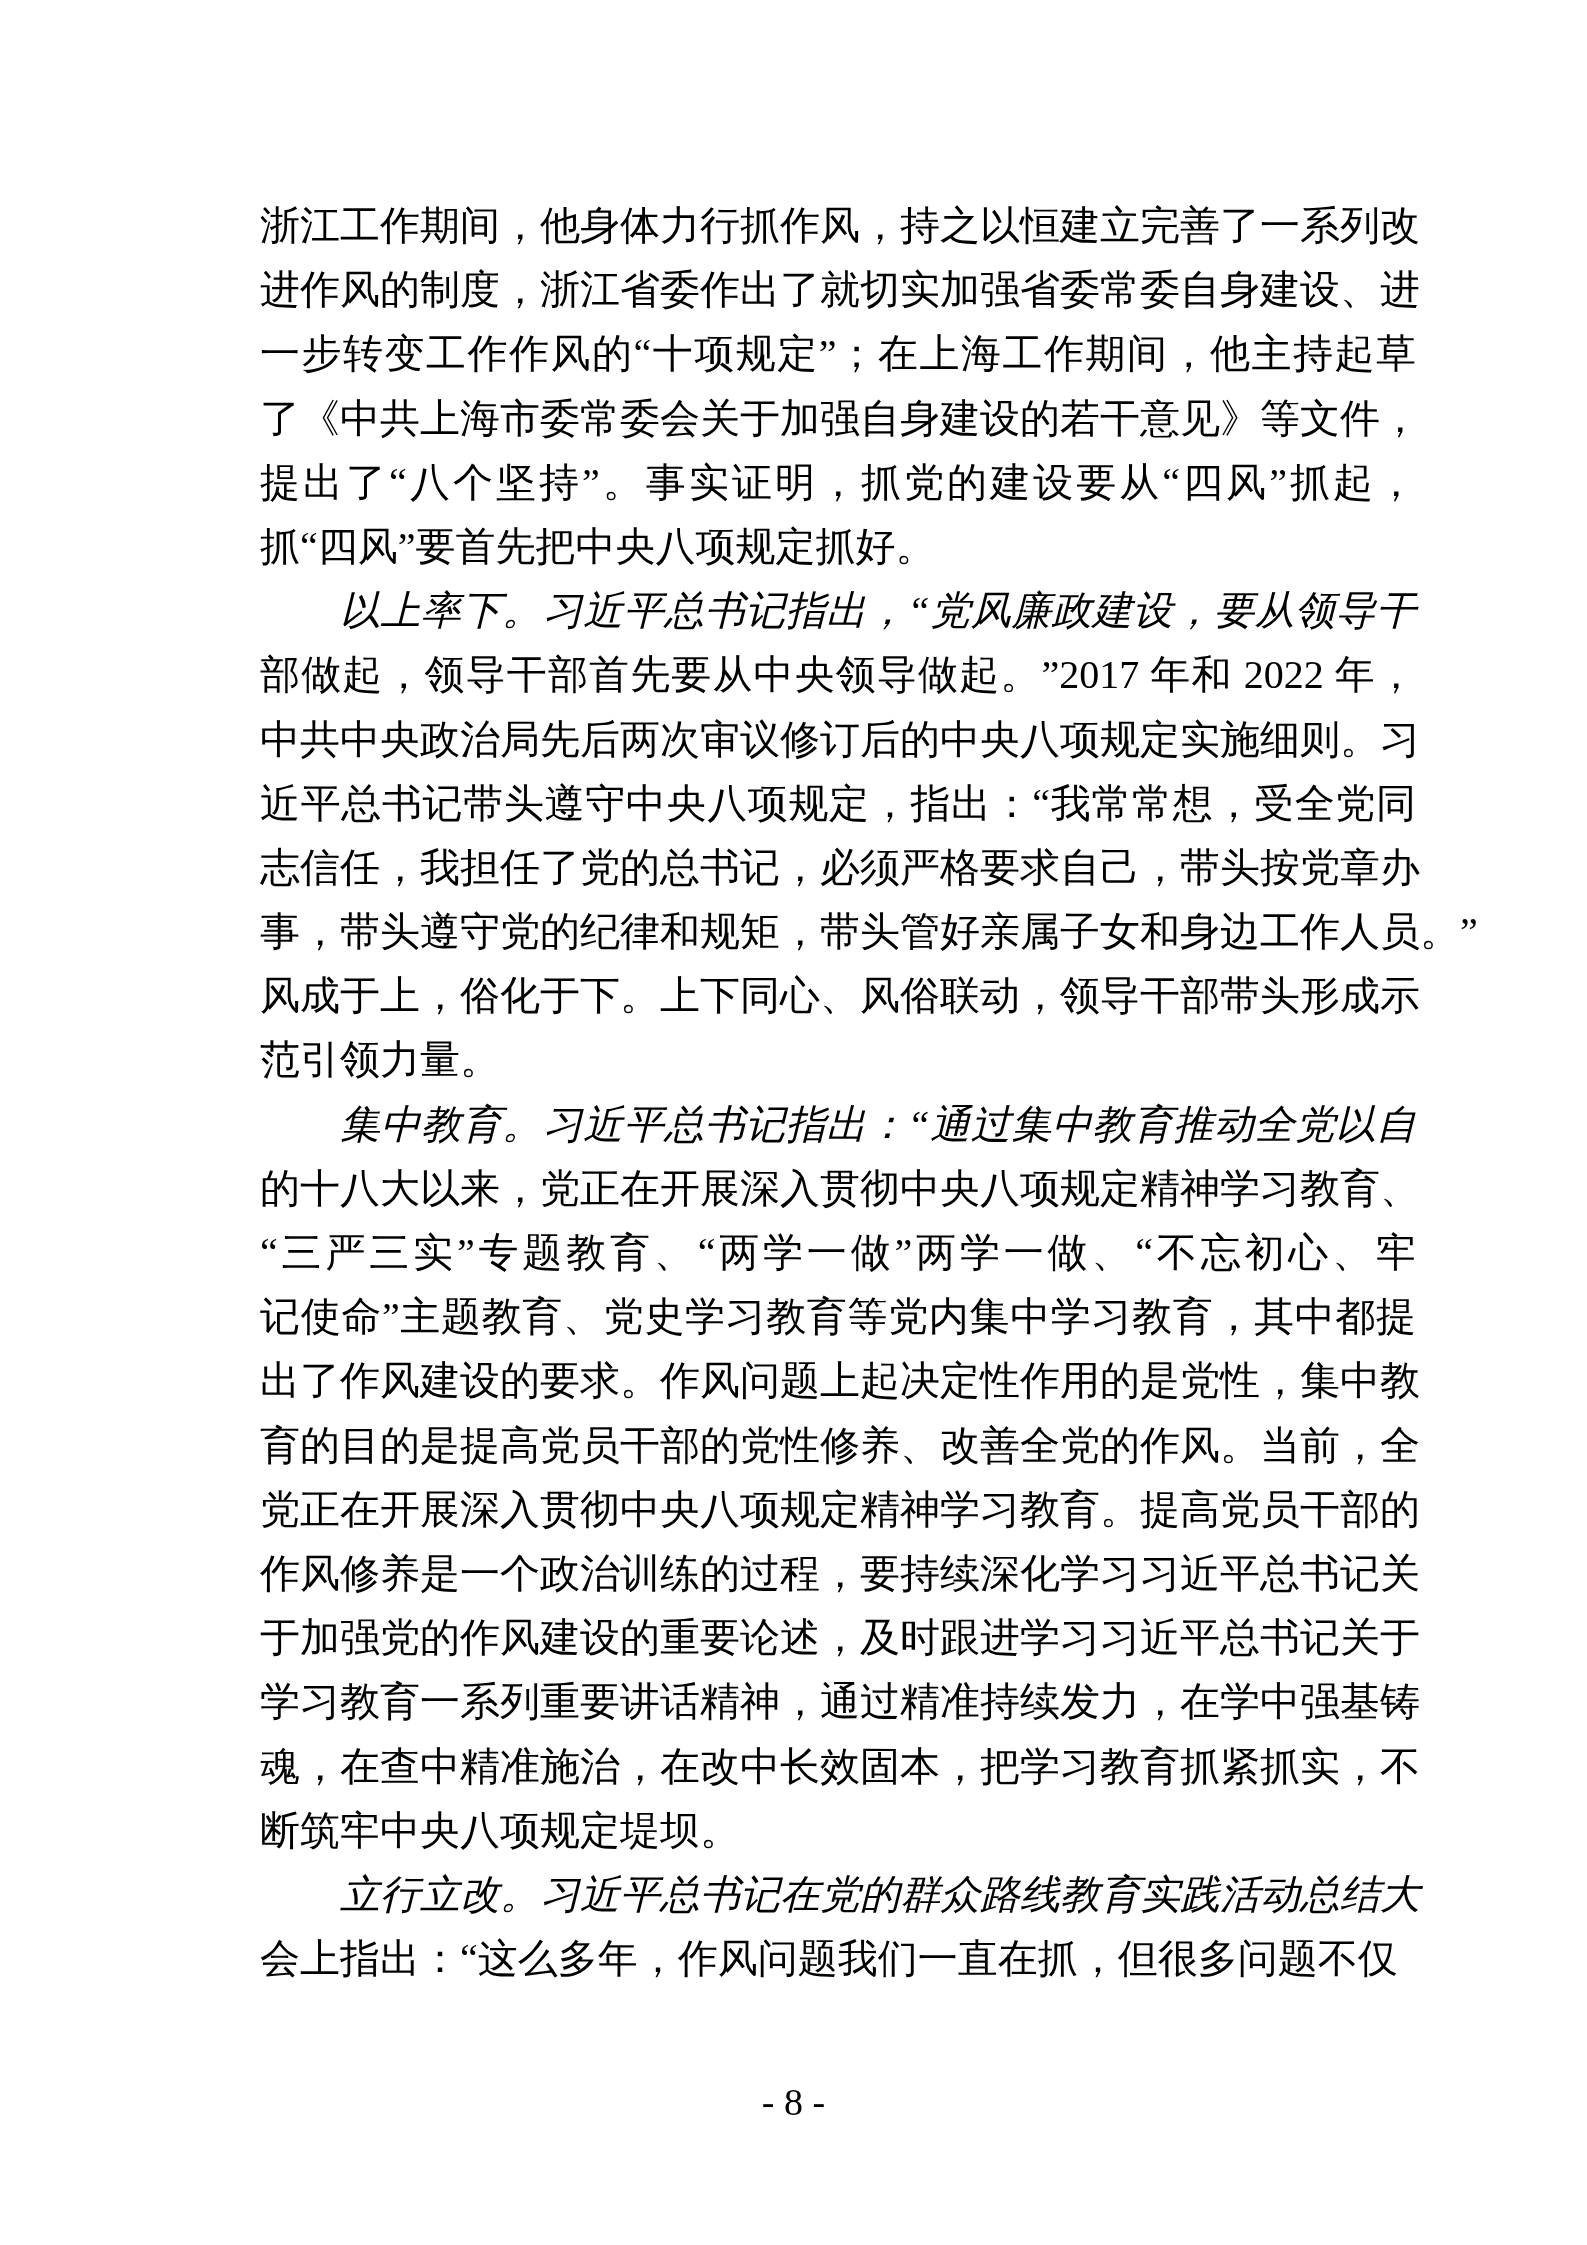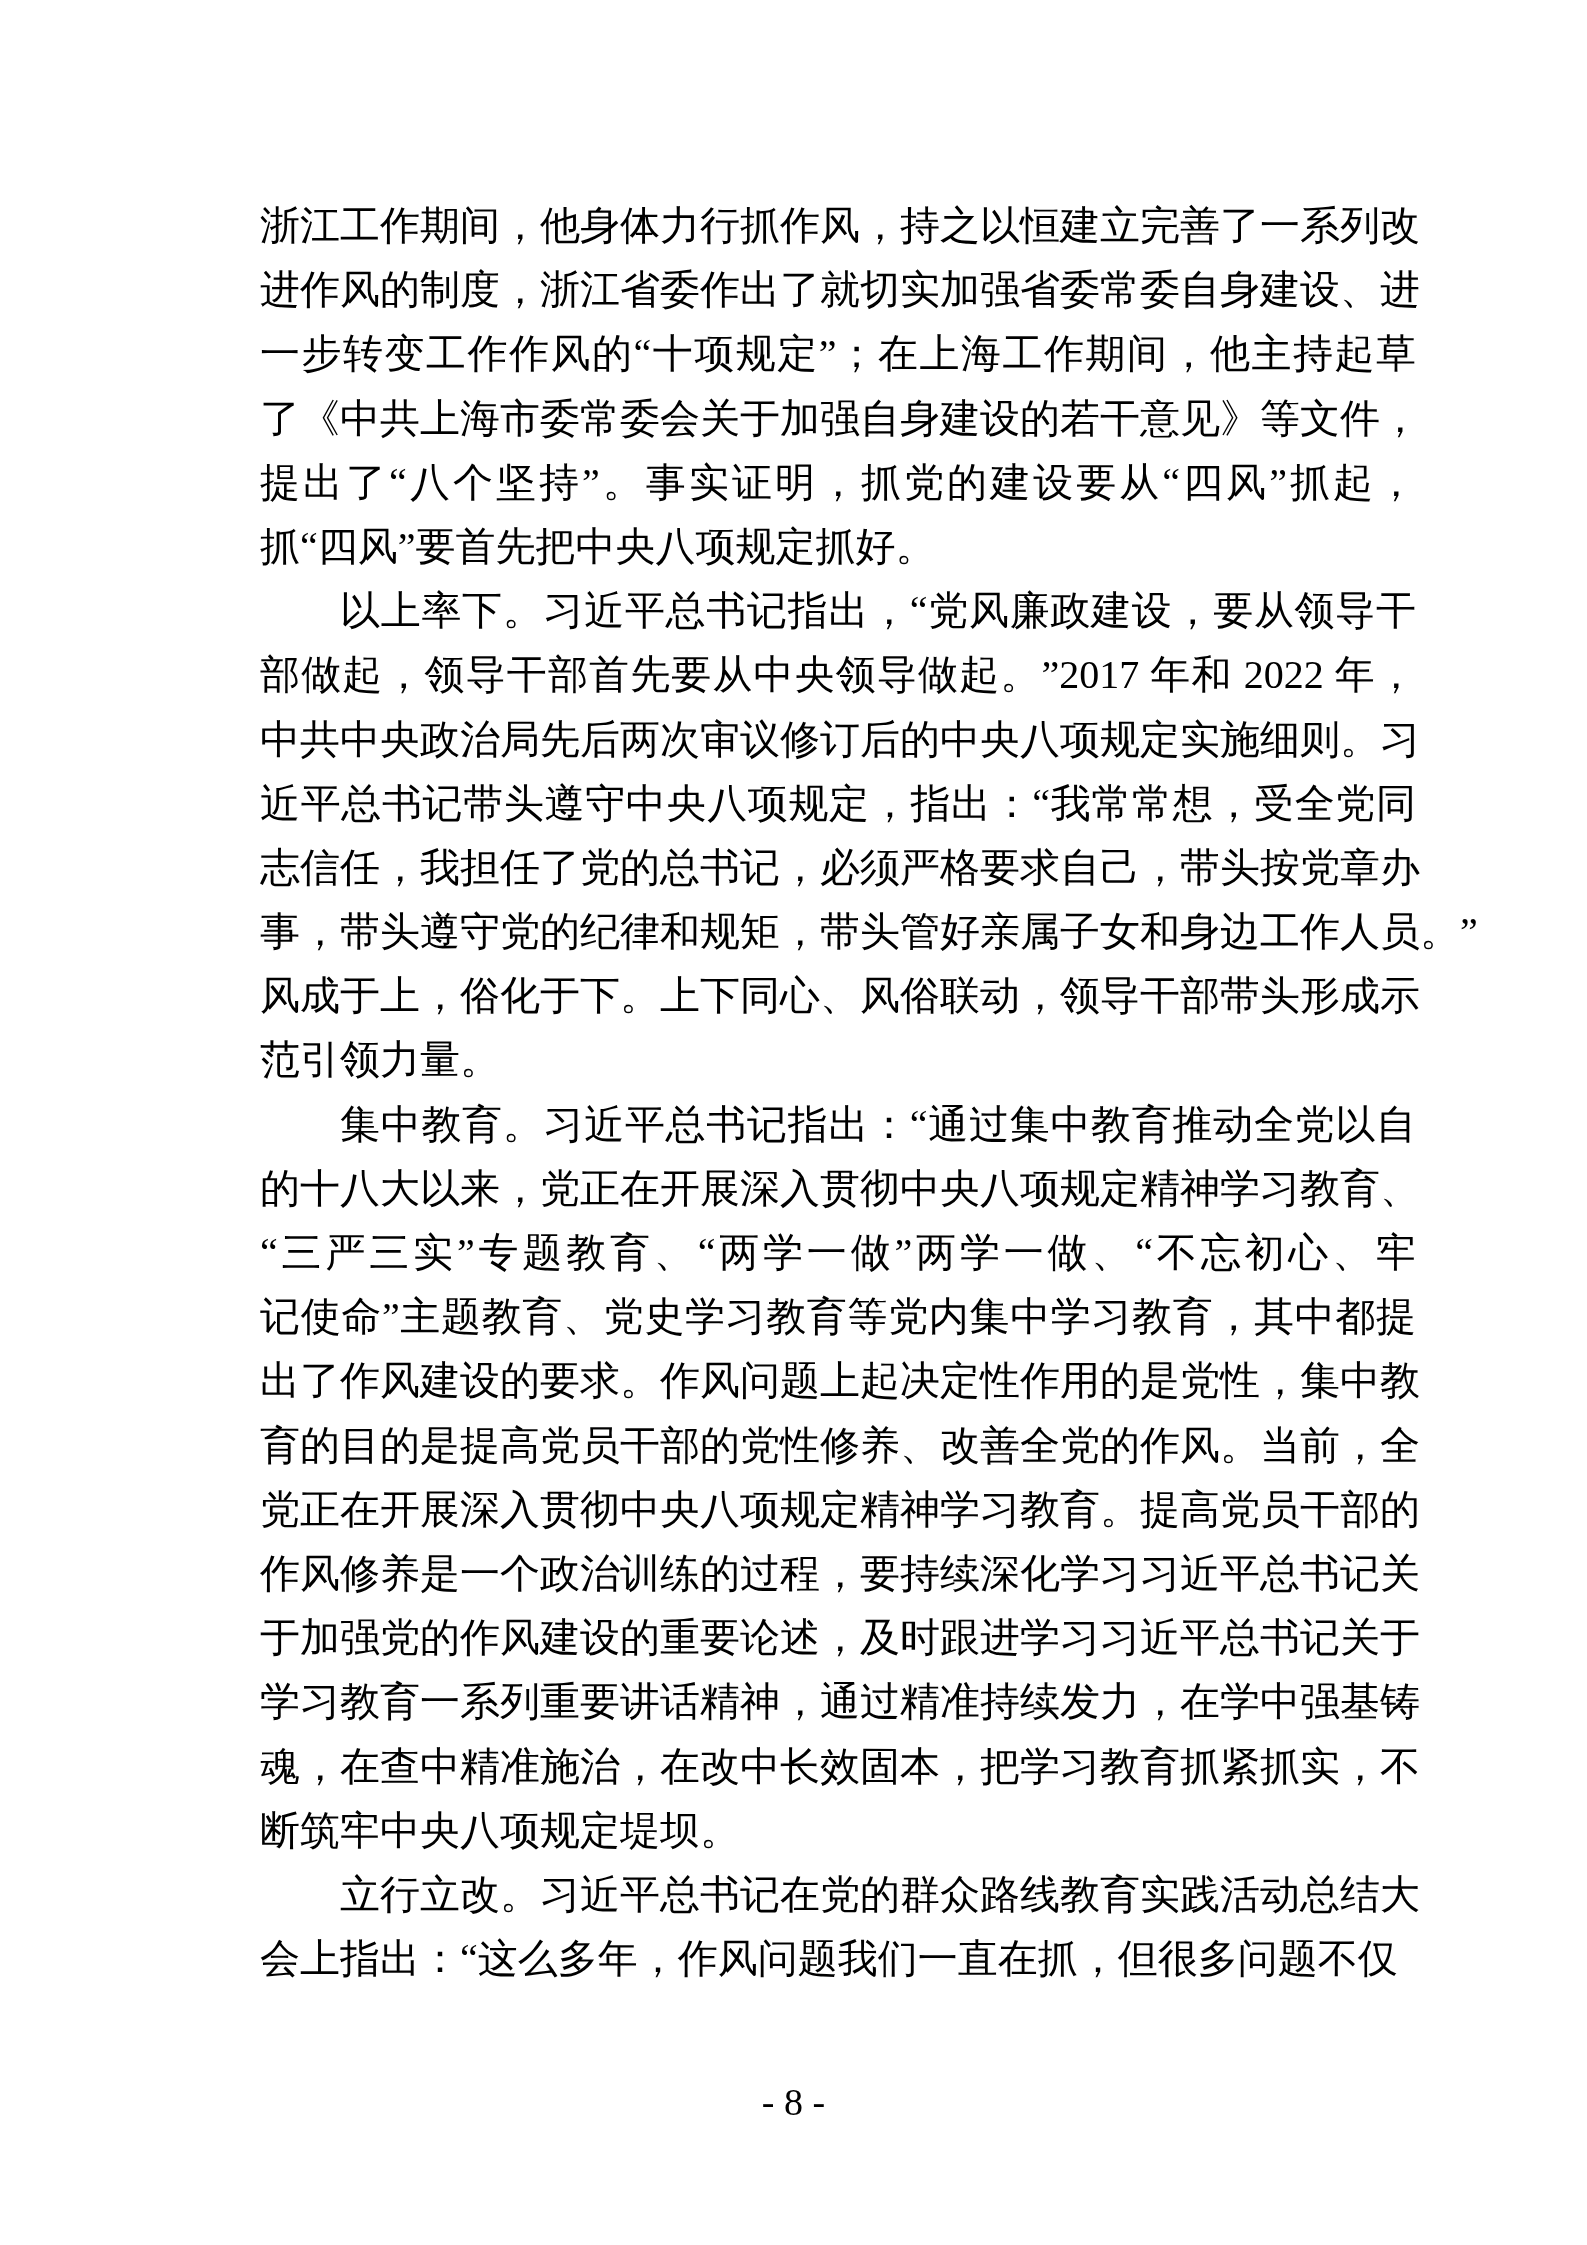--- a/index.html
+++ b/index.html
@@ -38,20 +38,21 @@
     white-space: nowrap;
     text-align: justify;
     text-align-last: justify;
   }
   .line.last {
     text-align: right;
     text-align-last: left;
   }
   .line.indent {
     text-indent: 80px;
+    font-style: italic;
   }
   .footer {
     position: absolute;
     top: 2080px;
     left: 0;
     width: 1587px;
     text-align: center;
     font-size: 38px;
     line-height: 44px;
   }

